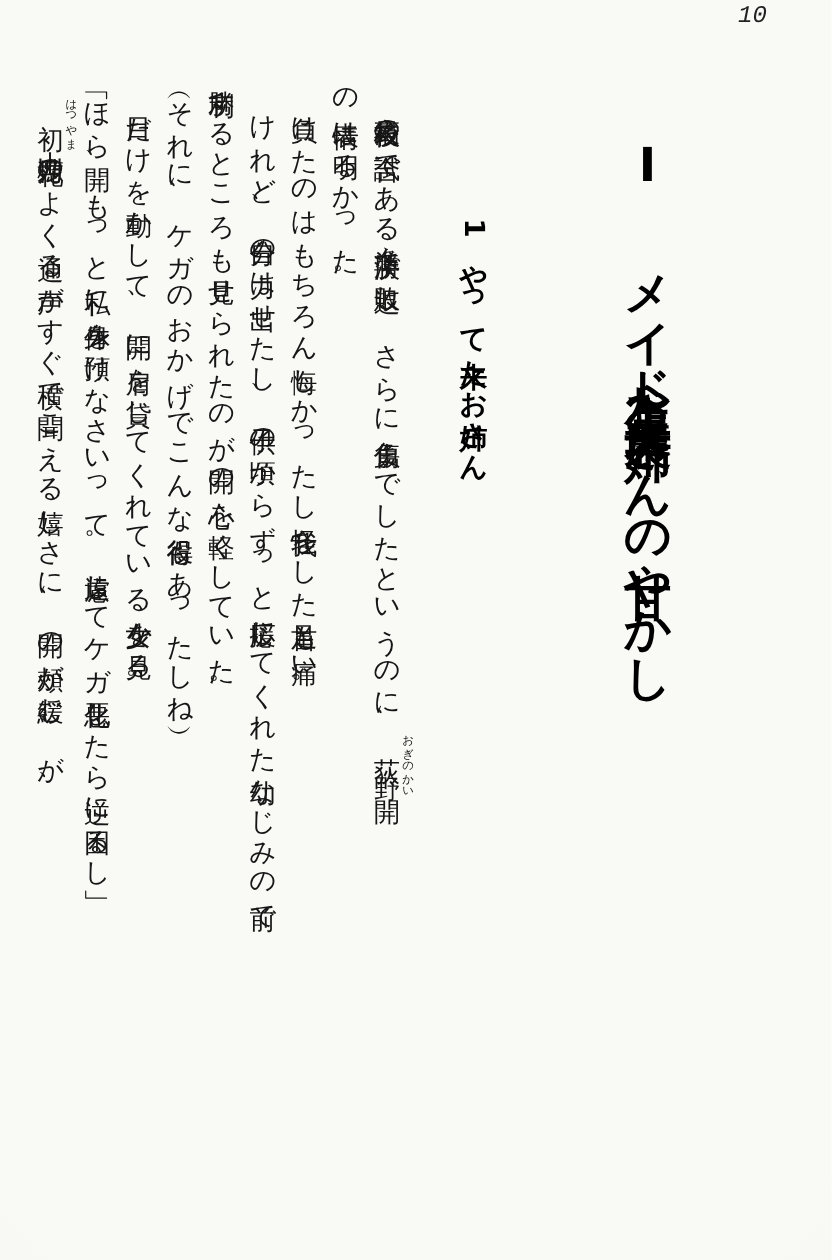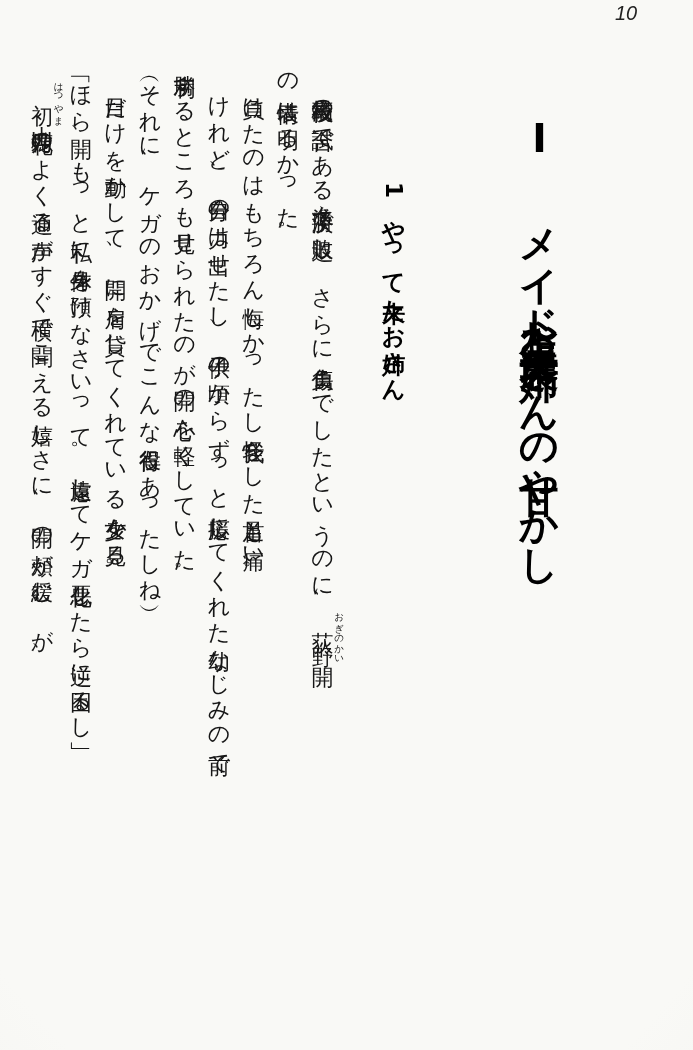--- a/index.html
+++ b/index.html
@@ -9,21 +9,21 @@
     height: 1050px;
     overflow: hidden;
     background: radial-gradient(130% 120% at 50% 45%, #f9f9f6 55%, #ecece7 100%);
     font-family: "Liberation Serif", serif;
     color: #1b1b1b;
   }
   .page-number {
     position: absolute;
     top: 2px;
     left: 615px;
-    font-family: Liberation Sans, sans-serif;
+    font-family: Liberation Mono, monospace;
     font-style: italic;
     font-size: 20px;
     color: #222;
   }
   .chapter-title {
     position: absolute;
     top: 116px;
     left: 520px;
     height: 900px;
     writing-mode: vertical-rl;

